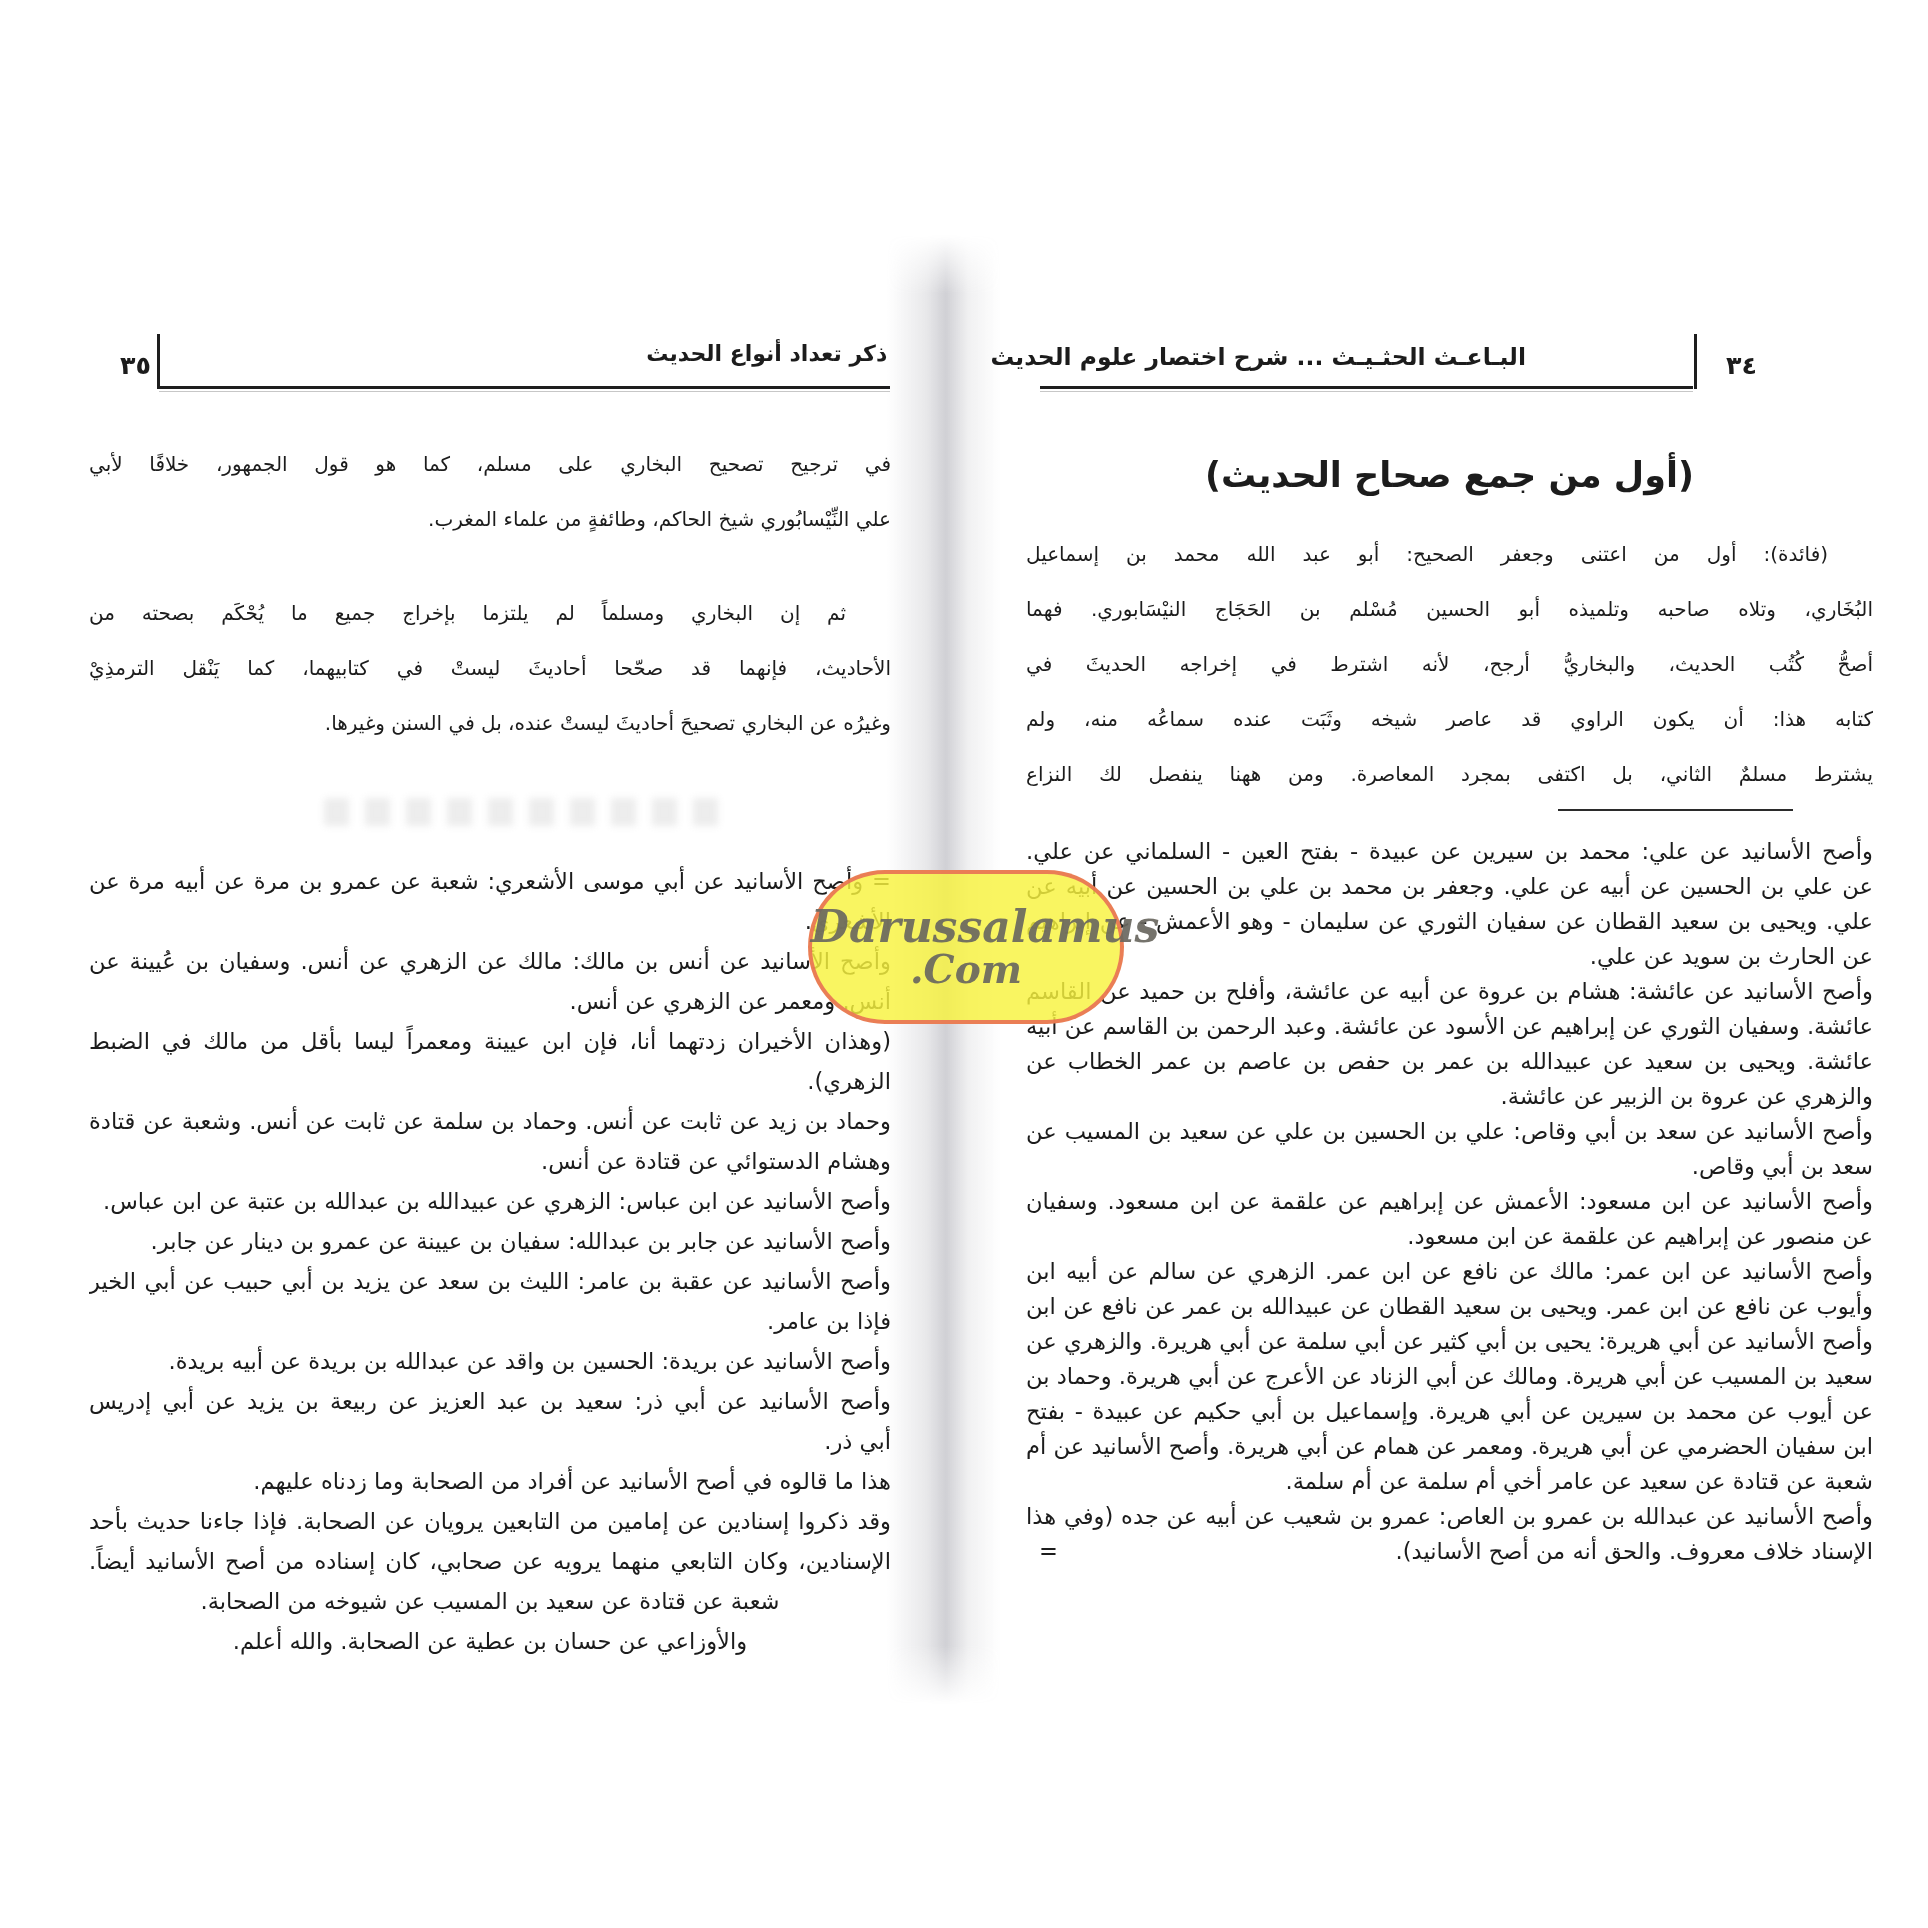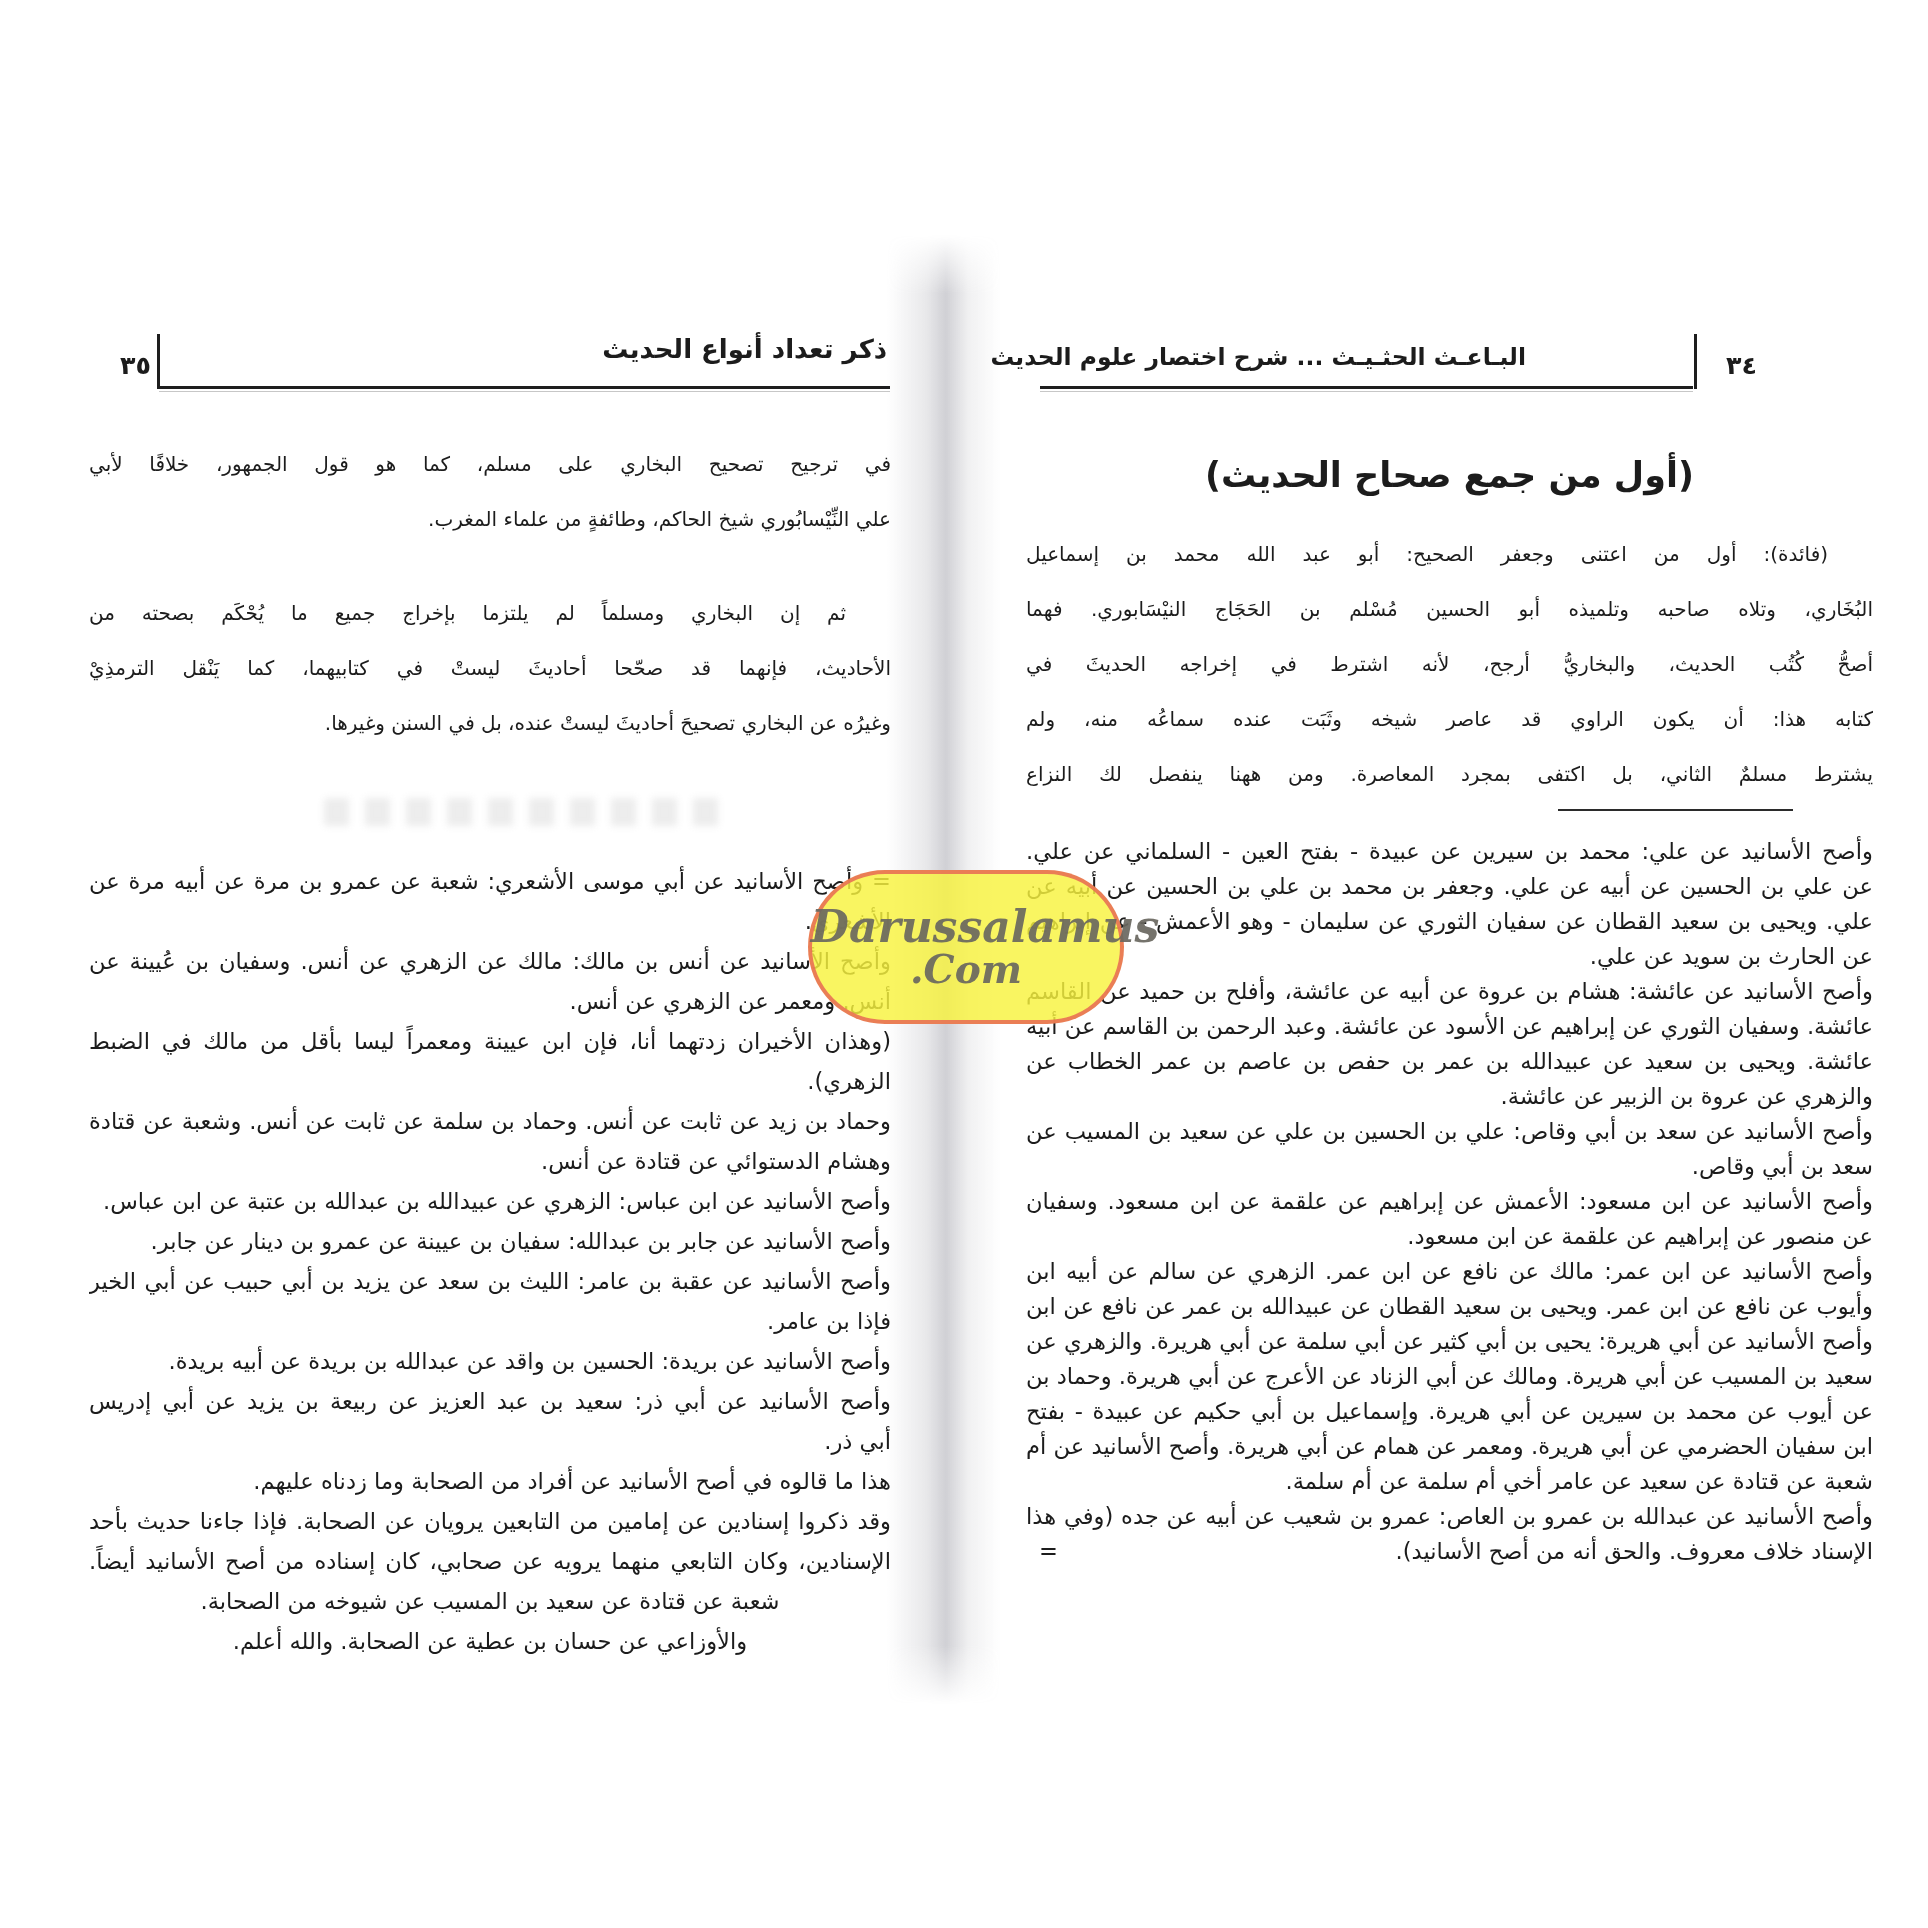--- a/index.html
+++ b/index.html
@@ -117,21 +117,21 @@
         <span>الإسناد خلاف معروف. والحق أنه من أصح الأسانيد).</span>
         <span class="cont-left">=</span>
       </div>
     </div>
   </div>
 
   <div class="page page-left">
     <div class="hdr-num" style="top:350px;left:31px;">٣٥</div>
     <div class="hdr-tick" style="top:334px;left:68px;height:55px;"></div>
     <div class="hdr-rule" style="top:386px;left:70px;width:731px;"></div>
-    <div class="hdr-title" style="top:334px;right:3.8px;font-size:26px;">ذكر تعداد أنواع الحديث</div>
+    <div class="hdr-title" style="top:341px;right:3.8px;font-size:22px;">ذكر تعداد أنواع الحديث</div>
 
     <div style="position:absolute;top:437px;left:0;width:100%;">
       <div class="ln bln jl">في ترجيح تصحيح البخاري على مسلم، كما هو قول الجمهور، خلافًا لأبي</div>
       <div class="ln bln endl">علي النِّيْسابُوري شيخ الحاكم، وطائفةٍ من علماء المغرب.</div>
     </div>
 
     <div style="position:absolute;top:586px;left:0;width:100%;">
       <div class="ln bln jl ind">ثم إن البخاري ومسلماً لم يلتزما بإخراج جميع ما يُحْكَم بصحته من</div>
       <div class="ln bln jl">الأحاديث، فإنهما قد صحّحا أحاديثَ ليستْ في كتابيهما، كما يَنْقل الترمذِيْ</div>
       <div class="ln bln endl">وغيرُه عن البخاري تصحيحَ أحاديثَ ليستْ عنده، بل في السنن وغيرها.</div>

